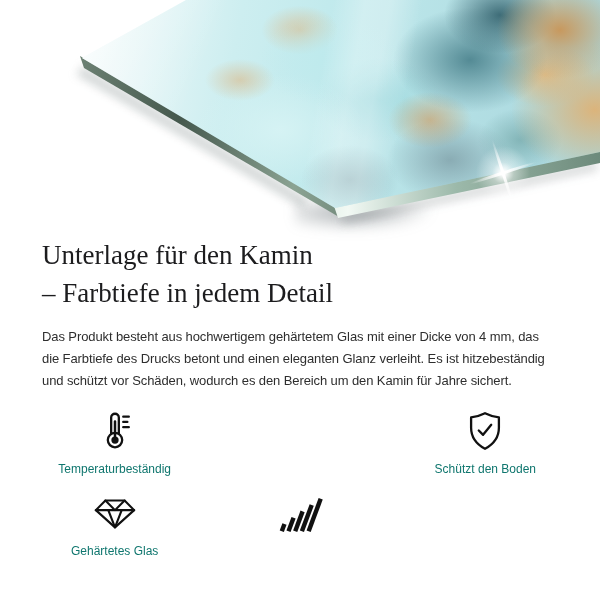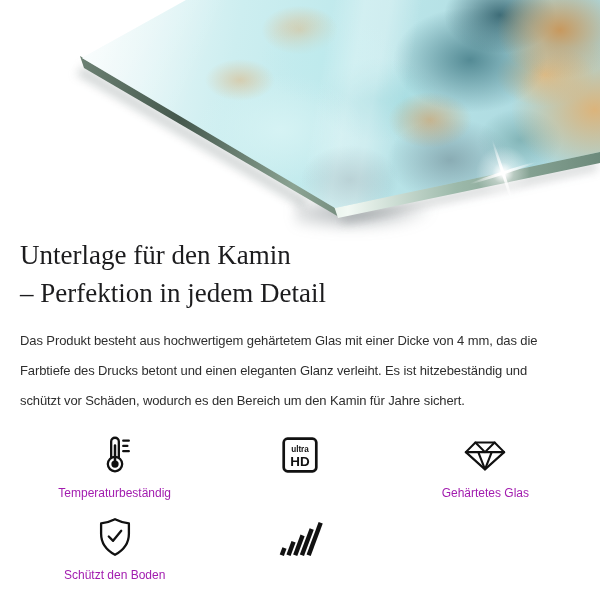--- a/index.html
+++ b/index.html
@@ -64,56 +64,56 @@
   .sparkle{
     position:absolute;left:468px;top:138px;width:70px;height:70px;
     transform:rotate(-18deg);
     background:radial-gradient(circle, rgba(255,255,255,.98) 4%, rgba(255,255,255,.4) 22%, rgba(255,255,255,0) 55%);
   }
   .sparkle::before{content:"";position:absolute;left:50%;top:0;width:3px;height:100%;transform:translateX(-50%);
     background:linear-gradient(to bottom, rgba(255,255,255,0), #fff 46%, #fff 54%, rgba(255,255,255,0));border-radius:50%;}
   .sparkle::after{content:"";position:absolute;top:50%;left:0;height:3px;width:100%;transform:translateY(-50%);
     background:linear-gradient(to right, rgba(255,255,255,0), #fff 46%, #fff 54%, rgba(255,255,255,0));border-radius:50%;}
   
-  .content{padding:0 20px;}
+  .content{padding:0 42px;}
   h1{
     margin:6px 0 0;font-family:"Liberation Serif",serif;font-weight:400;
     font-size:27px;line-height:38px;color:#1c1c1e;
   }
   h1 span{display:block;}
   .desc{
-    margin:14px 0 0;font-size:13px;line-height:30px;letter-spacing:-0.1px;color:#2e2e2e;max-width:524px;
+    margin:14px 0 0;font-size:13px;line-height:22px;letter-spacing:-0.1px;color:#2e2e2e;max-width:524px;
   }
   
   .features{
     display:grid;grid-template-columns:repeat(3,1fr);row-gap:14px;
     margin:16px 22px 0;
   }
   .feature{display:flex;flex-direction:column;align-items:center;}
   .feature svg{width:46px;height:46px;display:block;}
-  .feature-label{margin-top:8px;font-size:12px;color:#a21caf;white-space:nowrap;}
+  .feature-label{margin-top:8px;font-size:12px;color:#0f766e;white-space:nowrap;}
 </style>
 </head>
 <body>
 
 <div class="hero">
   <div class="panel-shadow"></div>
   <div class="edge-shadow-left"></div>
   <div class="edge-shadow-right"></div>
   <div class="glass-edge-left"></div>
   <div class="glass-edge-right"></div>
   <div class="glass-panel"></div>
   <div class="glass-sheen"></div>
   <div class="sparkle"></div>
 </div>
 
 <div class="content">
   <h1>
     <span>Unterlage für den Kamin</span>
-    <span>– Perfektion in jedem Detail</span>
+    <span>– Farbtiefe in jedem Detail</span>
   </h1>
   <p class="desc">Das Produkt besteht aus hochwertigem gehärtetem Glas mit einer Dicke von 4 mm, das die Farbtiefe des Drucks betont und einen eleganten Glanz verleiht. Es ist hitzebeständig und schützt vor Schäden, wodurch es den Bereich um den Kamin für Jahre sichert.</p>
 </div>
 
 <div class="features">
 
   <div class="feature">
     <span>
       <svg viewBox="0 0 48 48">
         <rect x="20" y="6" width="8" height="26" rx="4" fill="#fff" stroke="#111" stroke-width="2.4"></rect>
@@ -122,51 +122,44 @@
         <circle cx="24" cy="33.5" r="3.8" fill="#111"></circle>
         <line x1="32.5" y1="9" x2="38.5" y2="9" stroke="#111" stroke-width="2.2" stroke-linecap="round"></line>
         <line x1="32.5" y1="14.5" x2="37" y2="14.5" stroke="#111" stroke-width="2.2" stroke-linecap="round"></line>
         <line x1="32.5" y1="20" x2="38.5" y2="20" stroke="#111" stroke-width="2.2" stroke-linecap="round"></line>
       </svg>
     </span>
     <span class="feature-label">Temperaturbeständig</span>
   </div>
 
   <div class="feature">
+  </div>
+
+  <div class="feature">
     <span>
       <svg viewBox="0 0 48 48">
-        <rect x="7" y="7" width="34" height="34" rx="4" fill="#fff" stroke="#111" stroke-width="2.8"></rect>
-        <text x="24" y="21" font-size="8.5" font-weight="bold" text-anchor="middle" fill="#111" font-family="Liberation Sans, sans-serif">ultra</text>
-        <text x="24" y="35" font-size="14" font-weight="bold" text-anchor="middle" fill="#111" font-family="Liberation Sans, sans-serif">HD</text>
+        <path d="M24 5.5 C28.5 7.8 33.5 9.2 38.5 9.8 V20.5 C38.5 30.5 32.8 37.7 24 42.5 C15.2 37.7 9.5 30.5 9.5 20.5 V9.8 C14.5 9.2 19.5 7.8 24 5.5 Z" fill="none" stroke="#111" stroke-width="2.4" stroke-linejoin="round"></path>
+        <path d="M17.5 23.5 L22 28 L30.5 17.5" fill="none" stroke="#111" stroke-width="2.4" stroke-linecap="round" stroke-linejoin="round"></path>
       </svg>
     </span>
+    <span class="feature-label">Schützt den Boden</span>
   </div>
 
   <div class="feature">
     <span>
       <svg viewBox="0 0 48 48">
         <g stroke="#111" stroke-width="2.2" fill="none" stroke-linejoin="round" stroke-linecap="round">
           <polygon points="14,11 34,11 44,21 24,39 4,21"></polygon>
           <polyline points="4,21 44,21"></polyline>
           <polyline points="14,11 24,21 34,11"></polyline>
           <polyline points="17,21 24,39 31,21"></polyline>
         </g>
       </svg>
     </span>
     <span class="feature-label">Gehärtetes Glas</span>
-  </div>
-
-  <div class="feature">
-    <span>
-      <svg viewBox="0 0 48 48">
-        <path d="M24 5.5 C28.5 7.8 33.5 9.2 38.5 9.8 V20.5 C38.5 30.5 32.8 37.7 24 42.5 C15.2 37.7 9.5 30.5 9.5 20.5 V9.8 C14.5 9.2 19.5 7.8 24 5.5 Z" fill="none" stroke="#111" stroke-width="2.4" stroke-linejoin="round"></path>
-        <path d="M17.5 23.5 L22 28 L30.5 17.5" fill="none" stroke="#111" stroke-width="2.4" stroke-linecap="round" stroke-linejoin="round"></path>
-      </svg>
-    </span>
-    <span class="feature-label">Schützt den Boden</span>
   </div>
 
   <div class="feature">
     <span>
       <svg viewBox="0 0 48 48">
         <g stroke="#111" stroke-width="4.6">
           <line x1="5" y1="43" x2="7.8" y2="35.5"></line>
           <line x1="12" y1="43" x2="17.3" y2="28.9"></line>
           <line x1="19" y1="43" x2="26.7" y2="22.3"></line>
           <line x1="26" y1="43" x2="36.2" y2="15.7"></line>

